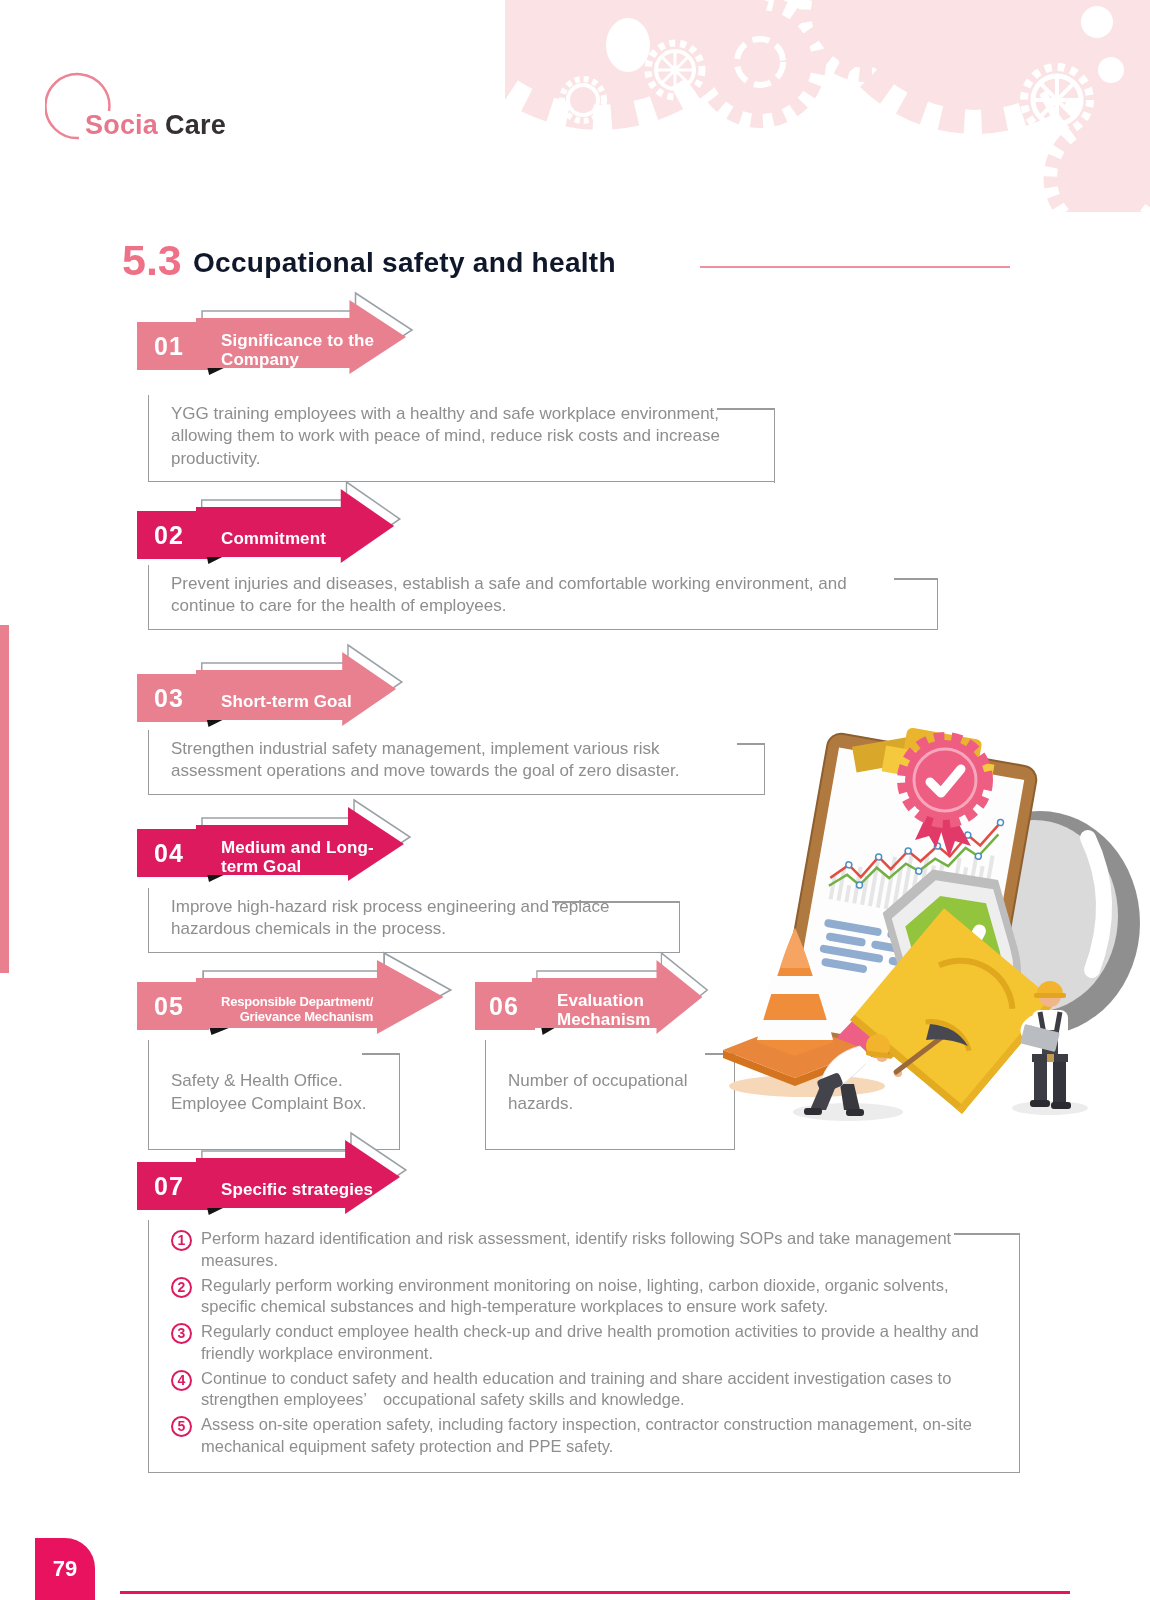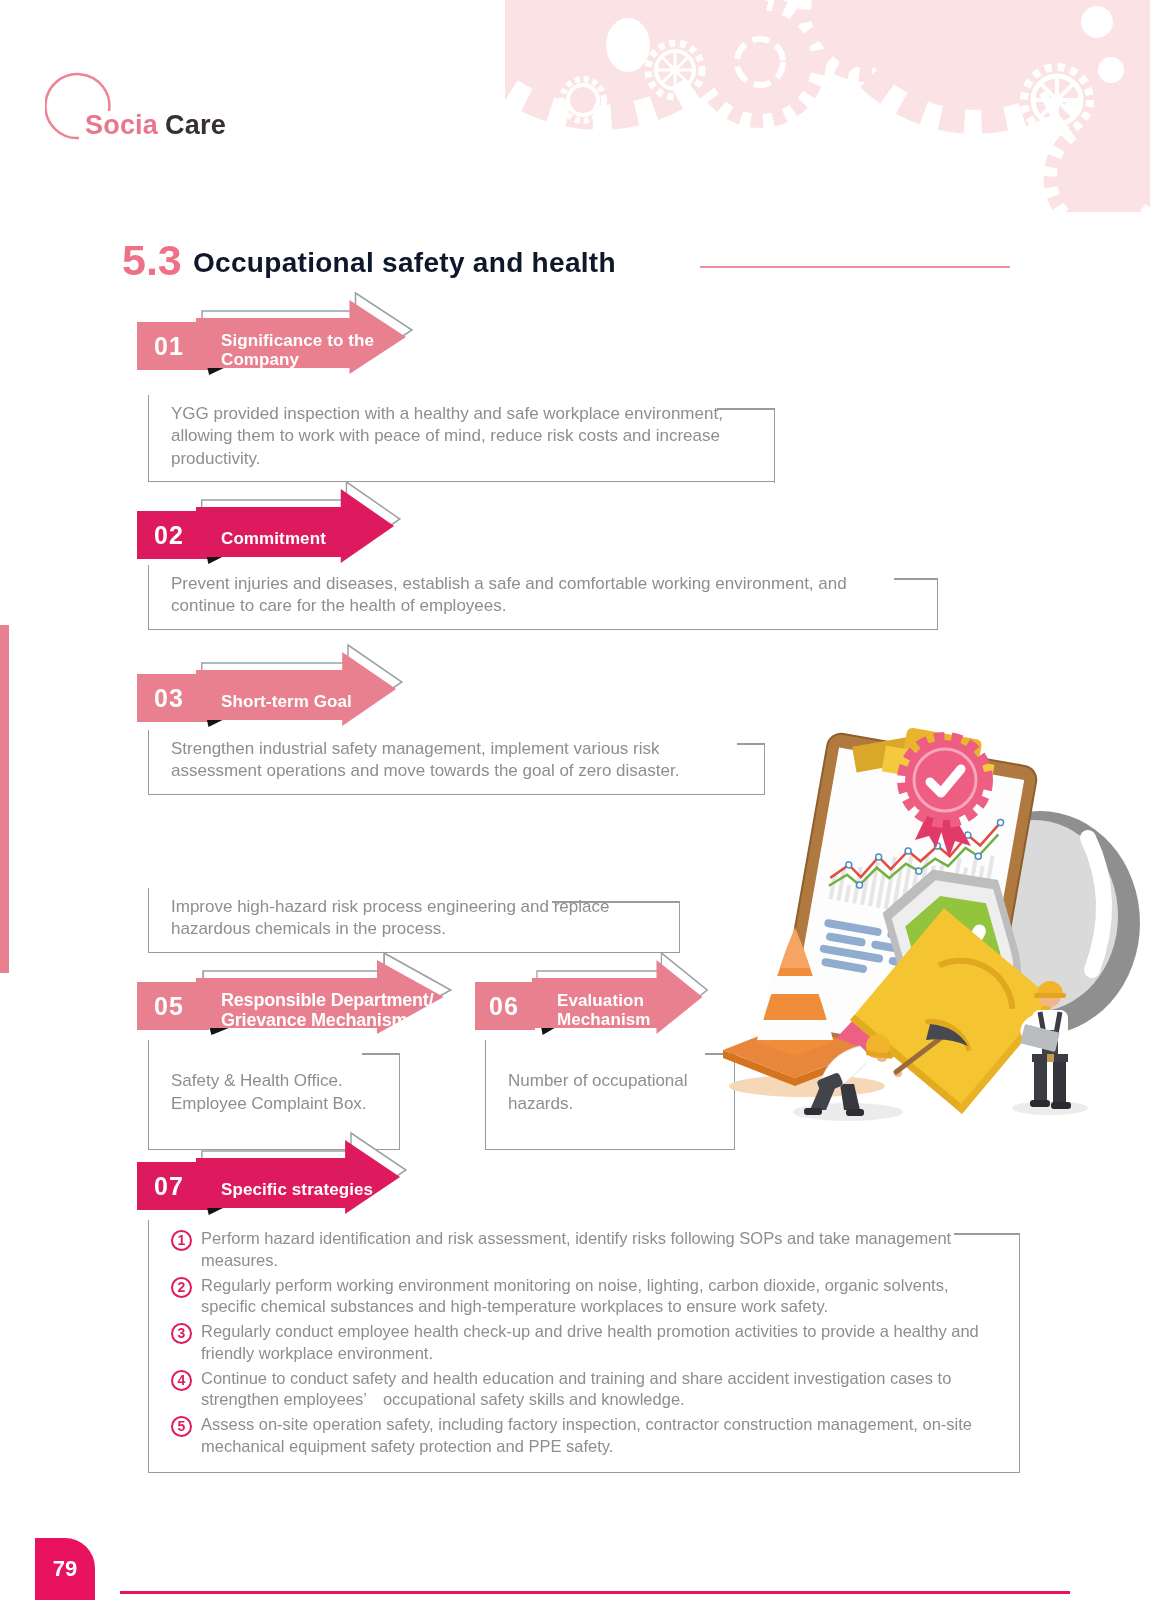--- a/index.html
+++ b/index.html
@@ -34,21 +34,21 @@
   }
   .banner svg.arrow { position:absolute; left:59px; top:0; width:var(--aw,210px); height:78px; overflow:visible; }
   .btitle {
     position:absolute; left:71px; top:20px; height:64px; display:flex; align-items:center;
     padding-left:13px; color:#fff; font-weight:bold; font-size:17px; line-height:1.12;
     white-space:pre-line; letter-spacing:.1px;
   }
   .banner-06 .bnum { width:60px; padding-left:14px; }
   .banner-06 svg.arrow { left:57px; }
   .banner-06 .btitle { left:69px; }
-  .banner-05 .btitle { font-size:18px; letter-spacing:-.2px; }
+  .banner-05 .btitle { font-size:13px; letter-spacing:-.2px;text-align:right; }
   
   .tbox {
     position:absolute; border-left:1.5px solid #9b9b9b; border-bottom:1.5px solid #9b9b9b;
     color:#8e8e8e; font-size:17px; line-height:1.32; padding:8px 40px 11px 22px;
   }
   .tbox::before { content:""; position:absolute; top:13px; right:0; height:1.5px; width:var(--lead,60px); background:#9b9b9b; }
   .tbox::after  { content:""; position:absolute; top:13px; right:0;  bottom:-1.5px; width:1.5px; background:#9b9b9b; }
   .pre { white-space:pre-line; }
   
   .strat { display:flex; gap:9px; margin-bottom:3px; }
@@ -132,21 +132,21 @@
     <div class="bnum">01</div>
     <svg class="arrow" viewBox="0 0 210 78" preserveAspectRatio="none">
       <use href="#arrowP" fill="#fff" stroke="#9aa1a6" stroke-width="1.5" transform="translate(6,-7)"></use>
       <use href="#foldP" fill="#141414"></use>
       <use href="#arrowP" style="fill:var(--c)"></use>
     </svg>
     <div class="btitle">Significance to the
 Company</div>
   </div>
   <div class="tbox" style="left:148px;top:395px;width:627px;--lead:58px">
-    <p>YGG provided inspection with a healthy and safe workplace environment, allowing them to work with peace of mind, reduce risk costs and increase productivity.</p>
+    <p>YGG training employees with a healthy and safe workplace environment, allowing them to work with peace of mind, reduce risk costs and increase productivity.</p>
   </div>
 
   <div class="banner dark banner-02" style="left:137px;top:487px;--aw:200px">
     <div class="bnum">02</div>
     <svg class="arrow" viewBox="0 0 210 78" preserveAspectRatio="none">
       <use href="#arrowP" fill="#fff" stroke="#9aa1a6" stroke-width="1.5" transform="translate(6,-7)"></use>
       <use href="#foldP" fill="#141414"></use>
       <use href="#arrowP" style="fill:var(--c)"></use>
     </svg>
     <div class="btitle">Commitment</div>
@@ -161,20 +161,30 @@
       <use href="#arrowP" fill="#fff" stroke="#9aa1a6" stroke-width="1.5" transform="translate(6,-7)"></use>
       <use href="#foldP" fill="#141414"></use>
       <use href="#arrowP" style="fill:var(--c)"></use>
     </svg>
     <div class="btitle">Short-term Goal</div>
   </div>
   <div class="tbox" style="left:148px;top:730px;width:617px;--lead:28px">
     <p>Strengthen industrial safety management, implement various risk assessment operations and move towards the goal of zero disaster.</p>
   </div>
 
+  <div class="banner dark banner-04" style="left:137px;top:805px;--aw:210px">
+    <div class="bnum">04</div>
+    <svg class="arrow" viewBox="0 0 210 78" preserveAspectRatio="none">
+      <use href="#arrowP" fill="#fff" stroke="#9aa1a6" stroke-width="1.5" transform="translate(6,-7)"></use>
+      <use href="#foldP" fill="#141414"></use>
+      <use href="#arrowP" style="fill:var(--c)"></use>
+    </svg>
+    <div class="btitle">Medium and Long-
+term Goal</div>
+  </div>
   <div class="tbox" style="left:148px;top:888px;width:532px;--lead:128px">
     <p>Improve high-hazard risk process engineering and replace hazardous chemicals in the process.</p>
   </div>
 
   <div class="banner light banner-05" style="left:137px;top:958px;--aw:250px">
     <div class="bnum">05</div>
     <svg class="arrow" viewBox="0 0 210 78" preserveAspectRatio="none">
       <use href="#arrowP" fill="#fff" stroke="#9aa1a6" stroke-width="1.5" transform="translate(6,-7)"></use>
       <use href="#foldP" fill="#141414"></use>
       <use href="#arrowP" style="fill:var(--c)"></use>

